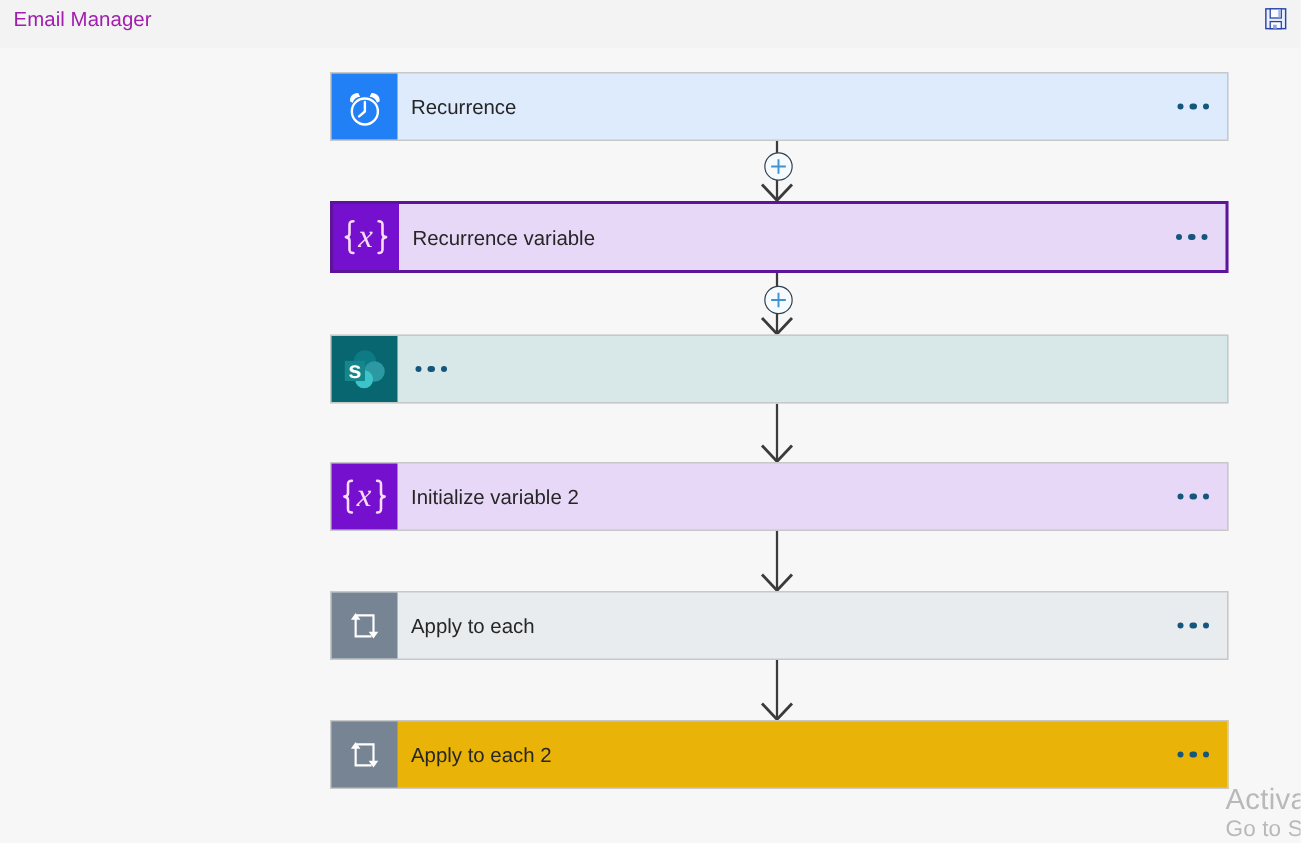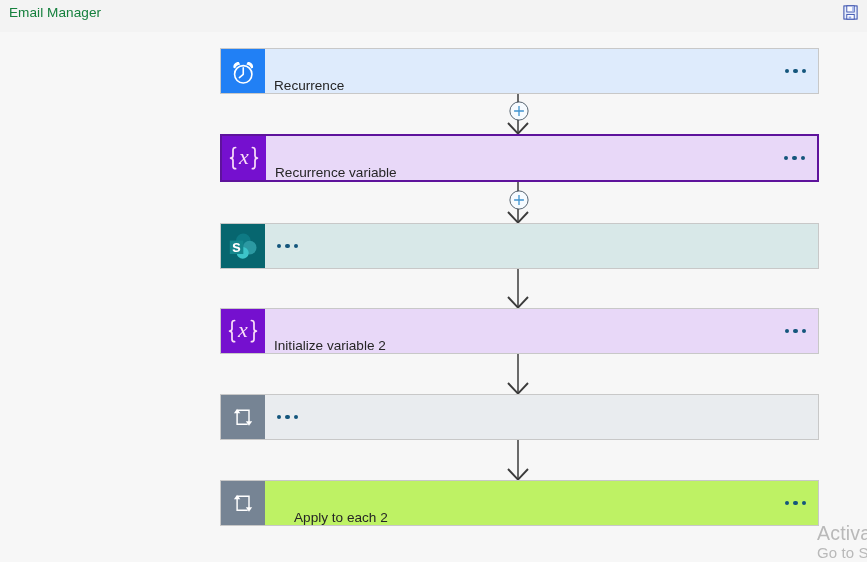--- a/index.html
+++ b/index.html
@@ -12,21 +12,21 @@
   }
   .app{position:relative;width:867px;height:562px;}
 
   
   .header{
     position:absolute;left:0;top:0;width:867px;height:32px;
     background:#f3f3f3;
   }
   .header-title{
     position:absolute;left:9px;top:5px;
-    font-size:13.6px;color:#15803d;letter-spacing:.05px;
+    font-size:13.6px;color:#a21caf;letter-spacing:.05px;
   }
   .save-icon{
     position:absolute;left:843px;top:5px;width:15px;height:15px;
   }
   .save-icon svg{width:15px;height:15px;display:block;}
 
   
   .canvas{position:absolute;left:0;top:32px;width:867px;height:530px;background:#f7f7f7;}
 
   .card{
@@ -34,21 +34,21 @@
     box-sizing:border-box;
     display:flex;align-items:stretch;
     border:1px solid #c8c8c8;
   }
   .card.selected{border:2px solid #5e139c;}
   .card-icon{
     width:44px;flex:0 0 44px;
     display:flex;align-items:center;justify-content:center;
   }
   .card-body{
-    flex:1 1 auto;display:flex;align-items:flex-end;
+    flex:1 1 auto;display:flex;align-items:center;
     padding-left:9px;
   }
   .card-title{font-size:13.6px;color:#262626;}
   .card-menu{
     width:45px;flex:0 0 45px;display:flex;align-items:center;justify-content:center;
   }
   .dots{display:flex;gap:4.6px;}
   .dots i{width:4.2px;height:4.2px;border-radius:50%;background:#14567c;display:block;}
 
   
@@ -211,29 +211,32 @@
           <div class="card-icon" style="background:#768494">
             <svg viewBox="0 0 44 40" width="22" height="20">
               <g fill="none" stroke="#ffffff" stroke-width="2.9" stroke-linecap="butt" stroke-linejoin="miter">
                 <path d="M10.2 8.0 L10.2 34.4 L31.4 34.4"></path>
                 <path d="M11.6 6.6 L34.0 6.6 L34.0 33.0"></path>
               </g>
               <path d="M10.2 3.4 L16.6 12.4 L3.8 12.4 Z" fill="#ffffff"></path>
               <path d="M34.0 37.4 L40.4 28.4 L27.6 28.4 Z" fill="#ffffff"></path>
             </svg>
           </div>
-          <div class="card-menu">
-            <span class="dots">
-              <i></i>
-              <i></i>
-              <i></i>
-            </span>
-          </div>
-        </div>
-        <div class="card" style="top: 448px; height: 46px; background: #bef264; gap: 20px;">
+          <div class="card-body">
+            <span class="card-title">Apply to each</span>
+          </div>
+          <div class="card-menu">
+            <span class="dots">
+              <i></i>
+              <i></i>
+              <i></i>
+            </span>
+          </div>
+        </div>
+        <div class="card" style="top: 448px; height: 46px; background: #eab308;">
           <div class="card-icon" style="background:#768494">
             <svg viewBox="0 0 44 40" width="22" height="20">
               <g fill="none" stroke="#ffffff" stroke-width="2.9" stroke-linecap="butt" stroke-linejoin="miter">
                 <path d="M10.2 8.0 L10.2 34.4 L31.4 34.4"></path>
                 <path d="M11.6 6.6 L34.0 6.6 L34.0 33.0"></path>
               </g>
               <path d="M10.2 3.4 L16.6 12.4 L3.8 12.4 Z" fill="#ffffff"></path>
               <path d="M34.0 37.4 L40.4 28.4 L27.6 28.4 Z" fill="#ffffff"></path>
             </svg>
           </div>

